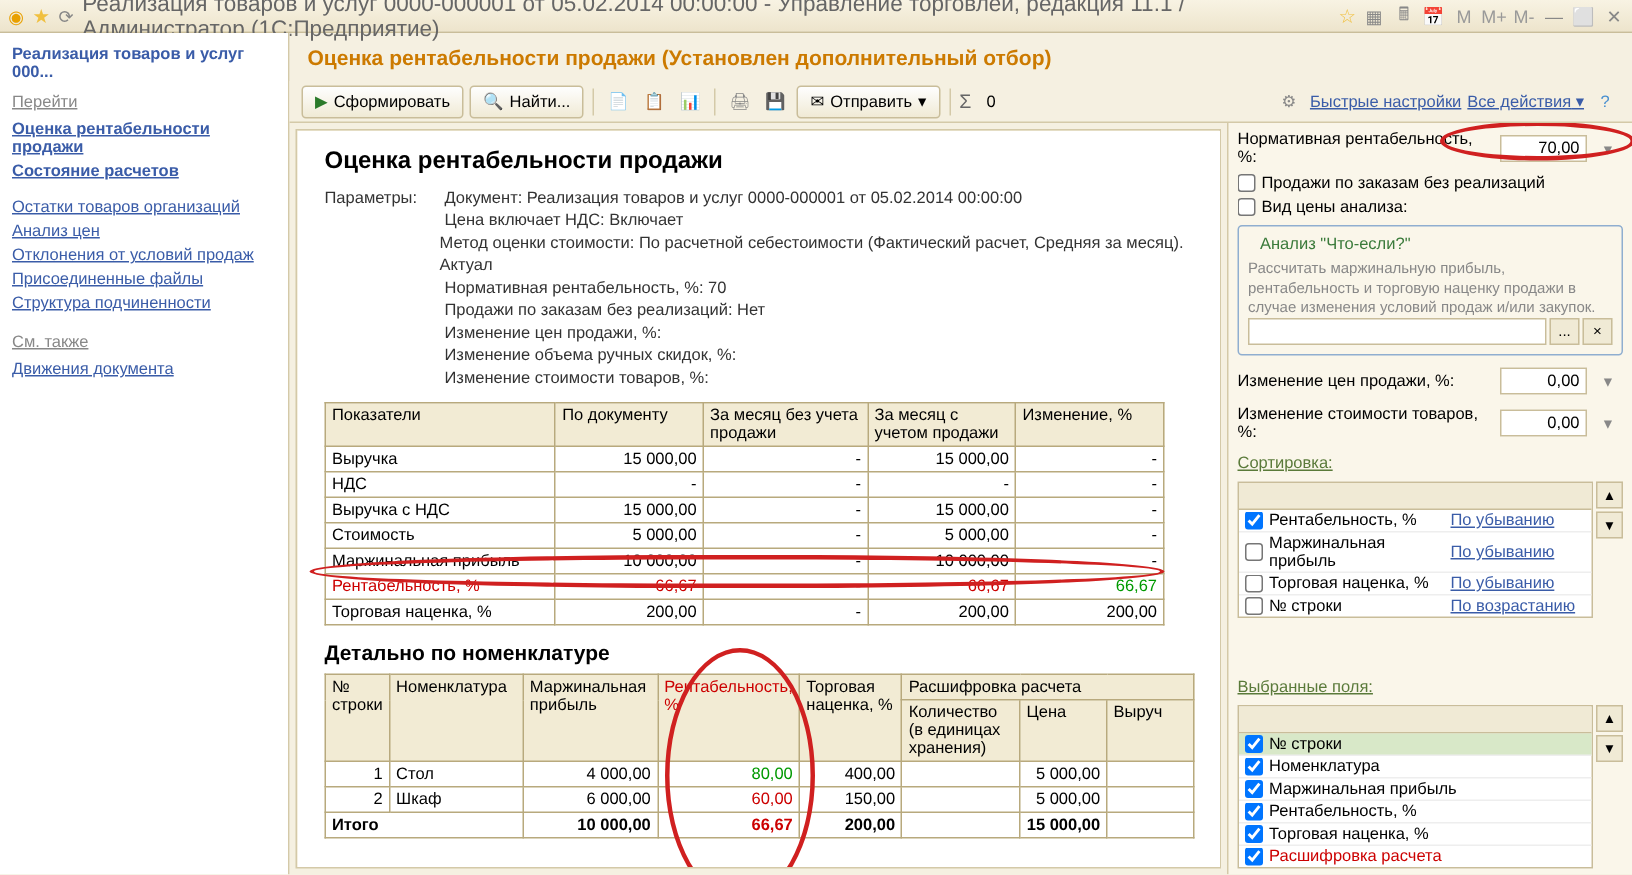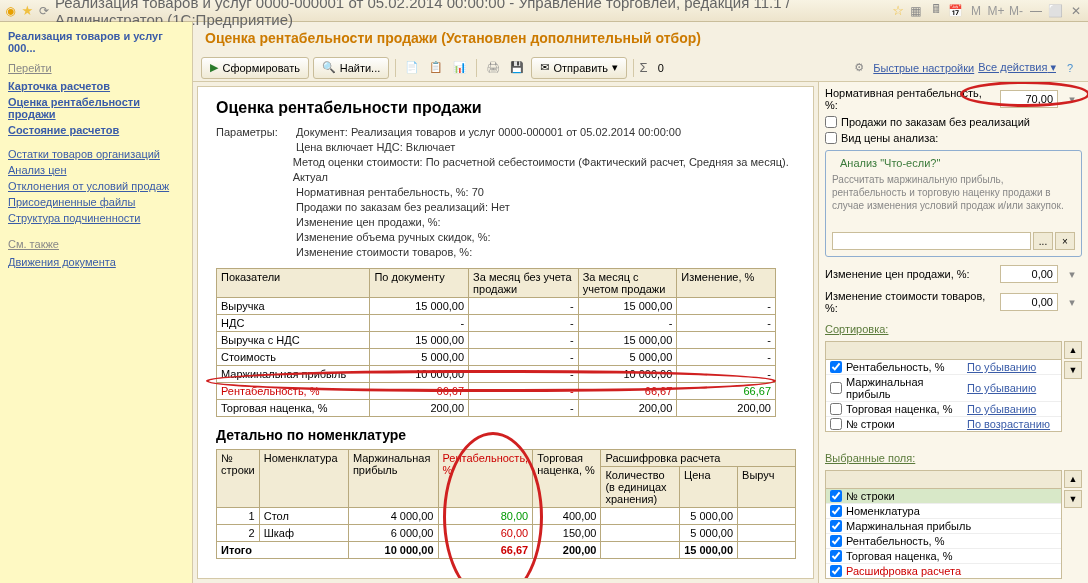--- a/index.html
+++ b/index.html
@@ -4,21 +4,21 @@
 <style>
 *{box-sizing:border-box;margin:0;padding:0;font-family:Arial,sans-serif;font-size:11px}
 body{background:#f5f0e1;width:1088px;height:583px;overflow:hidden}
 .titlebar{height:22px;background:linear-gradient(#f8f3e3,#ede4cc);border-bottom:1px solid #c9bd9a;display:flex;align-items:center;padding:0 4px;gap:6px}
 .title-left{display:flex;align-items:center;gap:4px}
 .star{color:#f0c040;font-size:13px}
 .title-text{color:#666;font-size:15px}
 .title-right{margin-left:auto;display:flex;gap:4px;align-items:center}
 .ticon{width:16px;height:16px;display:inline-flex;align-items:center;justify-content:center;color:#888;font-size:12px}
 .main{display:flex;height:561px}
-.sidebar{width:193px;background:#fef9c3;border-right:1px solid #d4c9a8;padding:4px 0}
+.sidebar{width:193px;background:#ffffff;border-right:1px solid #d4c9a8;padding:4px 0}
 .side-head{color:#3a5ca8;font-weight:bold;padding:4px 8px;font-size:11px}
 .side-link{color:#3a5ca8;text-decoration:underline;padding:2px 8px;display:block;cursor:pointer}
 .side-bold{font-weight:bold}
 .side-sep{height:8px}
 .side-section{color:#888;padding:4px 8px;text-decoration:underline}
 .content{flex:1;display:flex;flex-direction:column}
 .page-title{color:#cc7a00;font-weight:bold;font-size:14px;padding:8px 12px}
 .toolbar{display:flex;align-items:center;gap:4px;padding:2px 8px;border-bottom:1px solid #d4c9a8;background:#f5f0e1;height:28px}
 .btn{background:linear-gradient(#fefefe,#f0ead5);border:1px solid #c9bd9a;border-radius:3px;padding:2px 8px;display:inline-flex;align-items:center;gap:4px;cursor:pointer;height:22px}
 .tb-icon{width:20px;height:20px;display:inline-flex;align-items:center;justify-content:center;color:#888;cursor:pointer}
@@ -38,21 +38,21 @@
 .red{color:#c00}
 .grn{color:#090}
 .sec-title{font-weight:bold;font-size:14px;margin:6px 0}
 .right-panel{width:270px;background:#faf6ea;border-left:1px solid #d4c9a8;padding:4px 6px;display:flex;flex-direction:column;gap:4px}
 .rp-link{color:#3a5ca8;text-decoration:underline;cursor:pointer}
 .rp-field{display:flex;align-items:center;gap:4px;margin:1px 0}
 .rp-input{border:1px solid #c9bd9a;background:#fff;padding:1px 4px;width:58px;text-align:right;height:18px}
 .rp-chk{display:flex;align-items:flex-start;gap:4px}
 .fieldset{border:1px solid #8faed0;border-radius:3px;padding:6px;margin:2px 0}
 .fieldset-title{color:#3a7a3a;margin:-12px 0 4px 4px;background:#faf6ea;display:inline-block;padding:0 4px}
-.fs-text{color:#888;font-size:10px;line-height:13px;margin-bottom:20px}
+.fs-text{color:#888;font-size:10px;line-height:13px;margin-bottom:0}
 .fs-input-row{display:flex;gap:2px}
 .fs-input{flex:1;border:1px solid #c9bd9a;background:#fff;height:18px}
 .fs-btn{width:20px;height:18px;border:1px solid #c9bd9a;background:#f0ead5;font-size:10px}
 .section-hdr{color:#5a7a3a;text-decoration:underline;margin:4px 0 2px}
 .sort-box{border:1px solid #c9bd9a;background:#fff}
 .sort-top{background:#f0ead5;border-bottom:1px solid #c9bd9a;height:18px;display:flex}
 .sort-row{display:flex;align-items:center;padding:1px 4px;gap:4px;border-bottom:1px solid #eee}
 .sort-row:last-child{border-bottom:none}
 .sort-name{flex:1}
 .sort-dir{color:#3a5ca8;text-decoration:underline;width:90px}
@@ -86,21 +86,20 @@
     <span class="ticon">—</span>
     <span class="ticon">⬜</span>
     <span class="ticon">✕</span>
   </div>
 </div>
 
 <div class="main">
   <div class="sidebar">
     <div class="side-head">Реализация товаров и услуг 000...</div>
     <div class="side-section">Перейти</div>
-    <a class="side-link side-bold">Карточка расчетов</a>
     <a class="side-link side-bold">Оценка рентабельности продажи</a>
     <a class="side-link side-bold">Состояние расчетов</a>
     <div class="side-sep"></div>
     <a class="side-link">Остатки товаров организаций</a>
     <a class="side-link">Анализ цен</a>
     <a class="side-link">Отклонения от условий продаж</a>
     <a class="side-link">Присоединенные файлы</a>
     <a class="side-link">Структура подчиненности</a>
     <div class="side-sep"></div>
     <div class="side-section">См. также</div>

